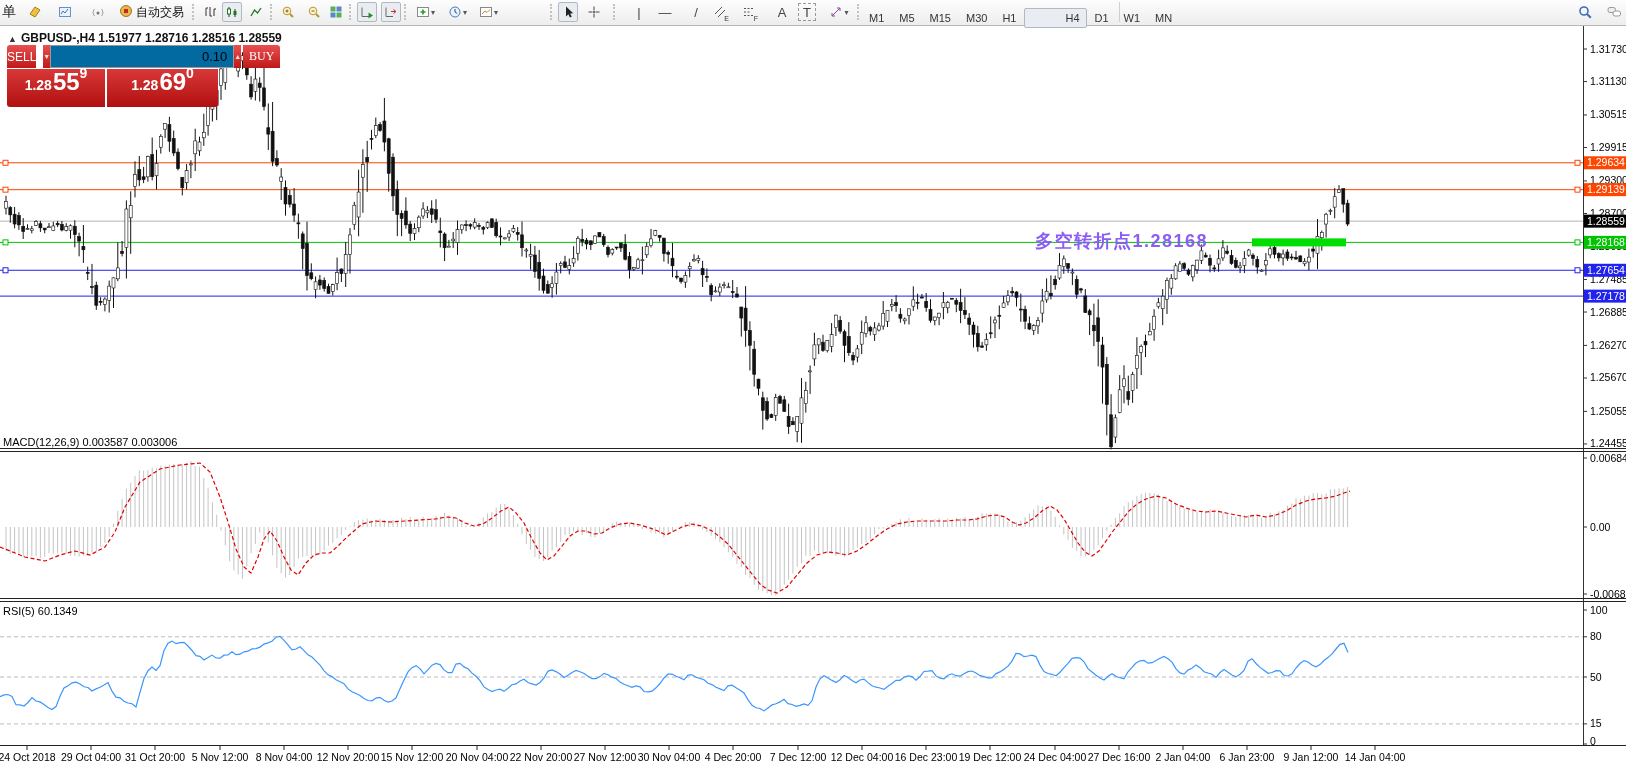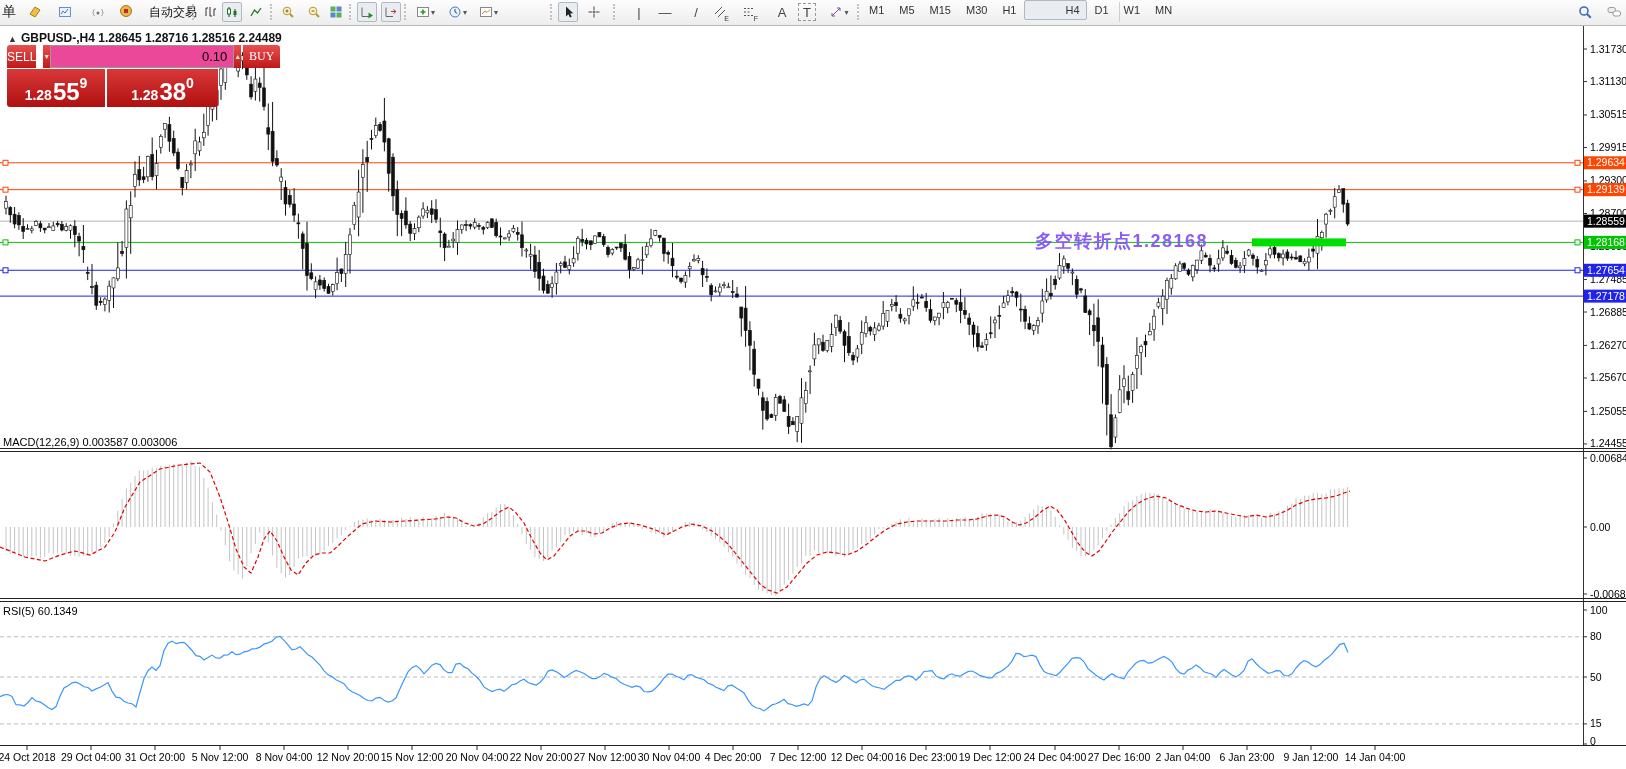--- a/index.html
+++ b/index.html
@@ -11,46 +11,46 @@
   .tbtn{position:absolute;top:2px;width:20px;height:20px;display:flex;align-items:center;
         justify-content:center;font-size:13px;color:#444;box-sizing:border-box;}
   .tbtn.pressed{background:#e9edf2;border:1px solid #aeb9c4;border-radius:2px;}
   .tbtn svg{display:block;}
   .grip{position:absolute;top:4px;width:3px;height:16px;border-left:2px dotted #c2c2c2;}
   .vsep{position:absolute;top:2px;width:1px;height:20px;background:#cfcfcf;}
   .caret{font-size:8px;color:#555;margin-left:1px;}
   .subltr{font-size:7px;color:#333;position:absolute;right:1px;bottom:0;}
   #menu-frag{position:absolute;left:2px;top:3px;font-size:14px;color:#222;}
   #autotrading{position:absolute;left:116px;top:2px;height:20px;display:flex;align-items:center;
-               gap:16px;font-size:12px;color:#111;padding:0 3px;}
-  #tf-row{position:absolute;left:862px;top:0;height:20px;display:flex;align-items:center;}
+               gap:3px;font-size:12px;color:#111;padding:0 3px;}
+  #tf-row{position:absolute;left:862px;top:8px;height:20px;display:flex;align-items:center;}
   .tf-btn{font-size:11px;color:#333;padding:3px 6px;margin-right:1px;border:1px solid transparent;}
   .tf-btn.pressed{background:#e9edf2;border:1px solid #aeb9c4;border-radius:2px;padding-left:40px;}
   
   #chart-svg{position:absolute;left:0;top:25px;z-index:1;}
   #chart-header{position:absolute;left:8px;top:31px;font-size:12px;font-weight:bold;color:#111;z-index:10;}
   #collapse{font-size:9px;color:#333;margin-right:4px;}
   .ind-label{position:absolute;left:3px;font-size:11px;color:#000;z-index:10;}
   #annotation{position:absolute;left:1035px;top:229px;font-size:18px;font-weight:bold;
               letter-spacing:1.5px;color:#00d400;z-index:9;white-space:nowrap;}
   
   #trade-panel{position:absolute;left:7px;top:45px;width:211px;height:55px;z-index:20;
                font-family:"Liberation Sans",sans-serif;}
   .tp-row1{display:flex;height:23px;}
   .tp-btn{background:linear-gradient(#e85050,#c01818);color:#fff;font-size:12px;display:flex;
           align-items:center;justify-content:center;}
   .tp-btn.sell{width:47px;border-radius:3px 0 0 0;}
   .tp-btn.buy{width:37px;flex:0 0 auto;border-radius:0 3px 0 0;font-family:Liberation Serif, serif;}
   .tp-spin{width:16px;background:linear-gradient(#e85050,#c01818);color:#ffe0e0;font-size:7px;
            display:flex;align-items:center;justify-content:center;}
-  .tp-vol{flex:1;border:1px solid #999;background:#ec4899;color:#000;font-size:13px;
+  .tp-vol{flex:1;border:1px solid #999;background:#0369a1;color:#000;font-size:13px;
           text-align:right;padding:0 6px 0 0;font-family:"Liberation Sans",sans-serif;}
   .tp-row2{display:flex;height:38px;margin-top:1px;}
   .tp-price{background:linear-gradient(#d83838,#b01010);color:#fff;display:flex;align-items:flex-end;
-            justify-content:center;padding-bottom:5px;}
+            justify-content:center;padding-bottom:15px;}
   .tp-price.sell-p{width:98px;margin-right:2px;border-radius:0 0 0 3px;}
   .tp-price.buy-p{width:111px;border-radius:0 0 3px 0;}
   .pp{font-size:14px;font-weight:bold;margin-right:1px;line-height:1;}
   .pb{font-size:24px;font-weight:bold;line-height:0.85;}
   .ps{font-size:14px;font-weight:bold;line-height:1;transform:translateY(-12px);}
 </style>
 </head>
 <body>
 
 <div id="toolbar">
@@ -1361,40 +1361,40 @@
       <line x1="1247" y1="746" x2="1247" y2="750" stroke="#222"></line>
       <text x="1247" y="761" text-anchor="middle" font-size="10.5px" fill="#000">6 Jan 23:00</text>
       <line x1="1311" y1="746" x2="1311" y2="750" stroke="#222"></line>
       <text x="1311" y="761" text-anchor="middle" font-size="10.5px" fill="#000">9 Jan 12:00</text>
       <line x1="1375" y1="746" x2="1375" y2="750" stroke="#222"></line>
       <text x="1375" y="761" text-anchor="middle" font-size="10.5px" fill="#000">14 Jan 04:00</text>
     </g>
   </svg>
 
 <div id="chart-header">
-  <span id="collapse">▲</span><span>GBPUSD-,H4 1.28645 1.28716 1.28516 2.24489</span>
+  <span id="collapse">▲</span><span>GBPUSD-,H4 1.51977 1.28716 1.28516 1.28559</span>
 </div>
 
 <div id="trade-panel">
   <div class="tp-row1">
     <div class="tp-btn sell">SELL</div>
     <div class="tp-spin" style="margin-left:7px">▼</div>
     <input class="tp-vol" value="0.10" style="">
     <div class="tp-spin">▲</div>
     <div class="tp-btn buy" style="margin-left:2px">BUY</div>
   </div>
   <div class="tp-row2">
     <div class="tp-price sell-p">
       <span class="pp">1.28</span>
         <span class="pb">55</span>
         <span class="ps">9</span>
     </div>
     <div class="tp-price buy-p">
       <span class="pp">1.28</span>
-        <span class="pb">38</span>
+        <span class="pb">69</span>
         <span class="ps">0</span>
     </div>
   </div>
 </div>
 
 <div id="annotation" style="color: #8b5cf6;">多空转折点1.28168</div>
 
 <div class="ind-label" style="top:436px">
   <span>MACD(12,26,9)</span>
   <span>0.003587 0.003006</span>

